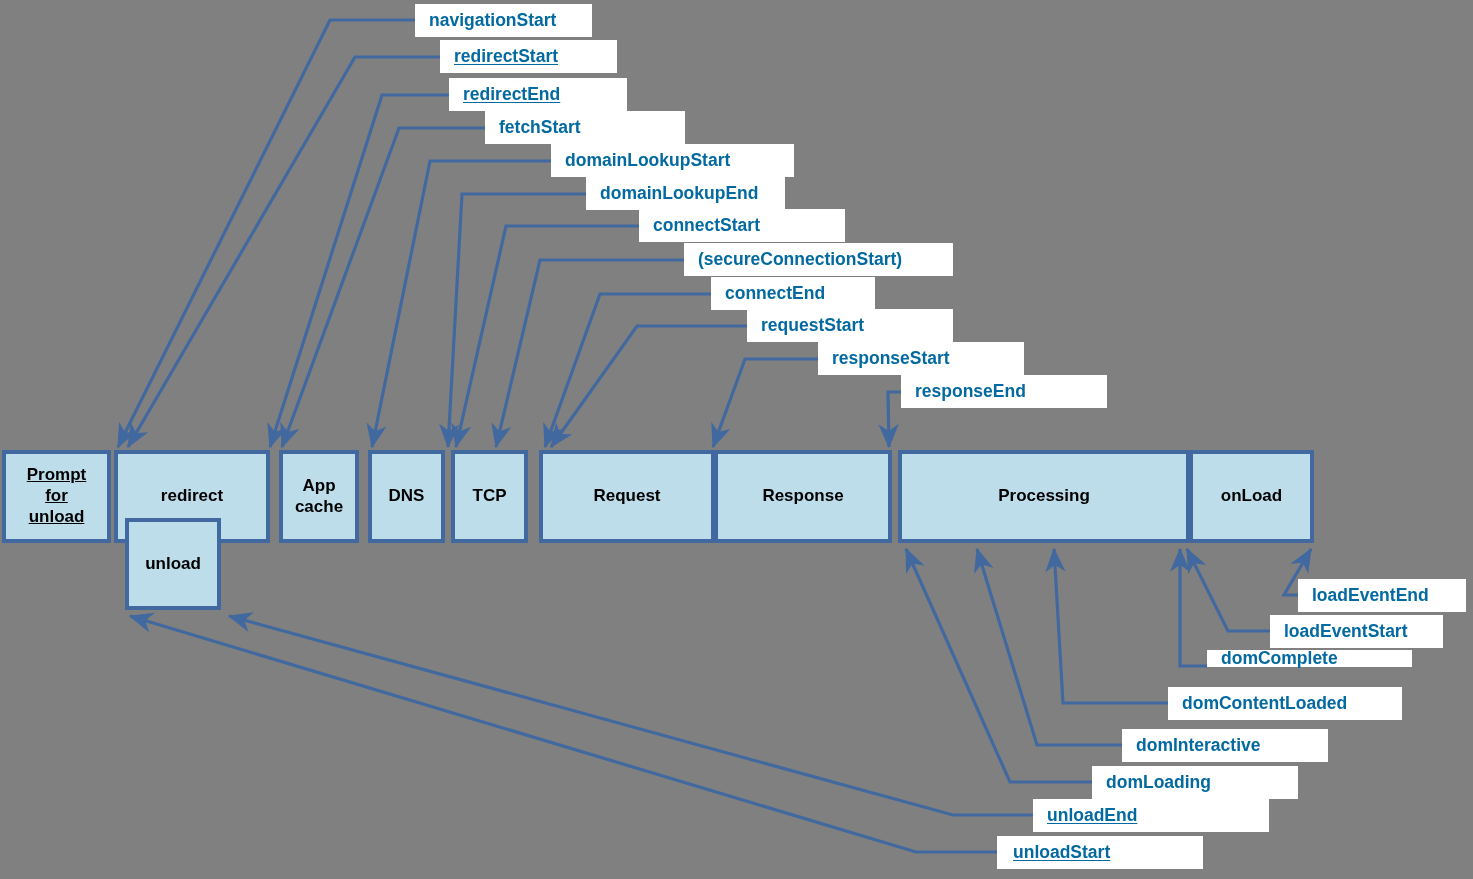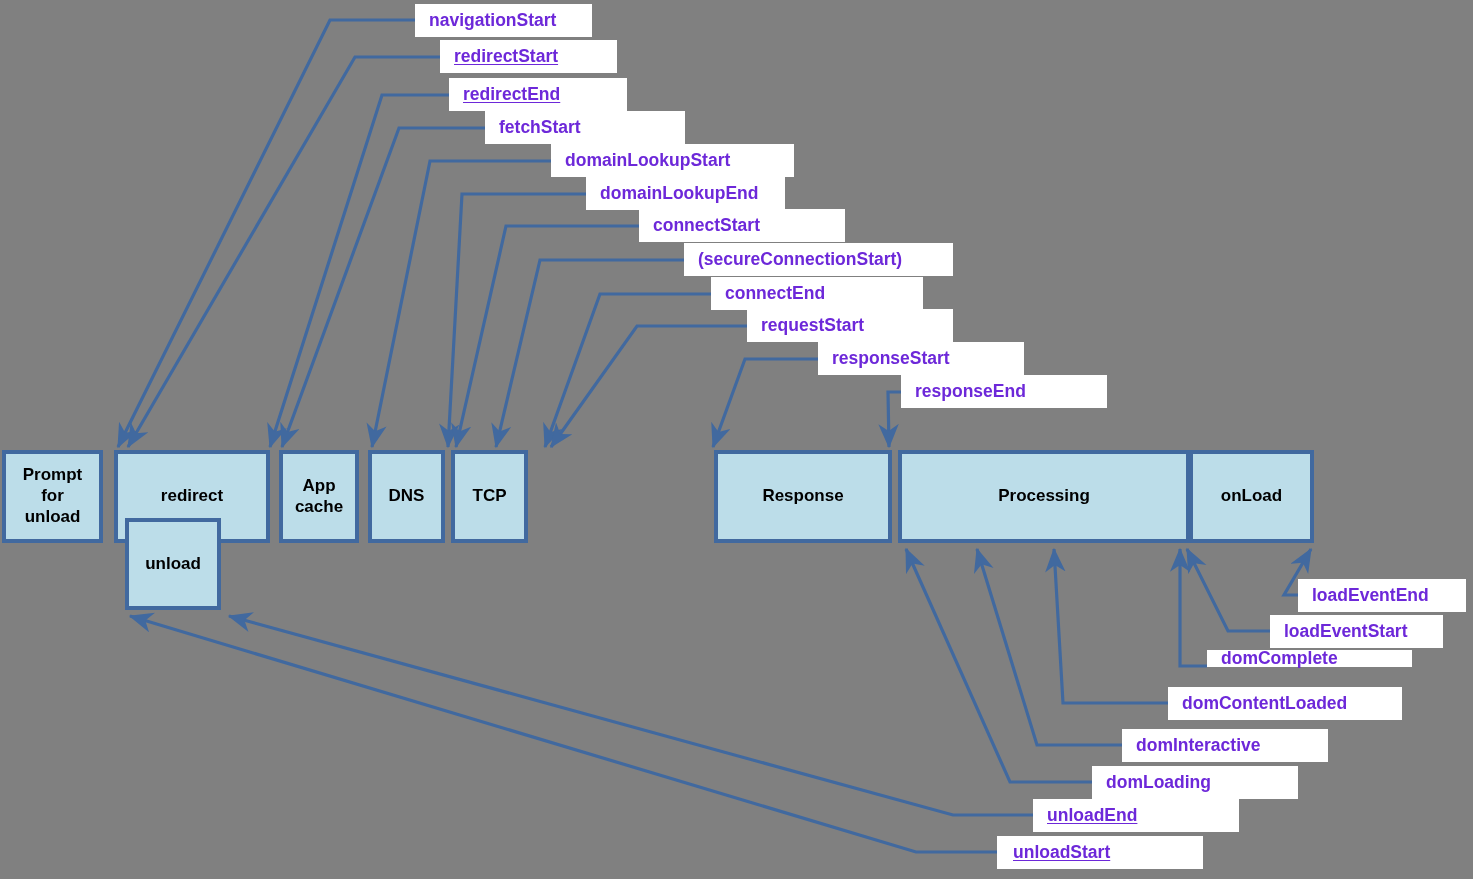--- a/index.html
+++ b/index.html
@@ -38,21 +38,21 @@
     line-height:1.22;
     z-index:3;
   }
   .phase-label{ pointer-events:none; }
   #phase-unload{ z-index:4; }
   
   .evt{
     position:absolute;
     box-sizing:border-box;
     background:#ffffff;
-    color:#6d28d9;
+    color:#0369a1;
     font-weight:bold;
     font-size:17.5px;
     display:flex;
     align-items:center;
     padding-left:14px;
     z-index:5;
     white-space:nowrap;
   }
   .evt .txt{ pointer-events:none; }
   .evt.u .txt{ text-decoration:underline; text-underline-offset:2px; }
@@ -87,37 +87,40 @@
       <path d="M1270,631 L1228,631 L1187,549"></path>
       <path d="M1207,666 L1180,666 L1180,549"></path>
       <path d="M1168,703 L1063,703 L1054,549"></path>
       <path d="M1122,745 L1037,745 L977,549"></path>
       <path d="M1092,782 L1010,782 L906,549"></path>
       <path d="M1033,815 L953,815 L229,616"></path>
       <path d="M997,852 L916,852 L130,616"></path>
     </g>
   </svg>
 
-  <div class="phase" id="phase-prompt-for-unload" style="left: 2px; top: 450px; width: 101px; height: 93px;">
+  <div class="phase" id="phase-prompt-for-unload" style="left: 2px; top: 450px; width: 109px; height: 93px; text-decoration: underline;">
     <span class="phase-label">Prompt<br>for<br>unload</span>
   </div>
   <div class="phase" id="phase-redirect" style="left: 114px; top: 450px; width: 156px; height: 93px;">
     <span class="phase-label">redirect</span>
   </div>
   <div class="phase" id="phase-unload" style="left: 125px; top: 518px; width: 96px; height: 92px;">
     <span class="phase-label">unload</span>
   </div>
   <div class="phase" id="phase-app-cache" style="left: 279px; top: 450px; width: 80px; height: 93px;">
     <span class="phase-label">App<br>cache</span>
   </div>
   <div class="phase" id="phase-dns" style="left: 368px; top: 450px; width: 77px; height: 93px;">
     <span class="phase-label">DNS</span>
   </div>
   <div class="phase" id="phase-tcp" style="left: 451px; top: 450px; width: 77px; height: 93px;">
     <span class="phase-label">TCP</span>
+  </div>
+  <div class="phase" id="phase-request" style="left: 539px; top: 450px; width: 176px; height: 93px;">
+    <span class="phase-label">Request</span>
   </div>
   <div class="phase" id="phase-response" style="left: 714px; top: 450px; width: 178px; height: 93px;">
     <span class="phase-label">Response</span>
   </div>
   <div class="phase" id="phase-processing" style="left: 898px; top: 450px; width: 292px; height: 93px;">
     <span class="phase-label">Processing</span>
   </div>
   <div class="phase" id="phase-onload" style="left: 1189px; top: 450px; width: 125px; height: 93px;">
     <span class="phase-label">onLoad</span>
   </div>
@@ -140,21 +143,21 @@
       </div>
       <div class="evt" style="left: 586px; top: 177px; width: 199px; height: 33px;">
         <span class="txt">domainLookupEnd</span>
       </div>
       <div class="evt" style="left: 639px; top: 209px; width: 206px; height: 33px;">
         <span class="txt">connectStart</span>
       </div>
       <div class="evt" style="left: 684px; top: 243px; width: 269px; height: 33px;">
         <span class="txt">(secureConnectionStart)</span>
       </div>
-      <div class="evt" style="left: 711px; top: 277px; width: 212px; height: 33px;">
+      <div class="evt" style="left: 711px; top: 277px; width: 164px; height: 33px;">
         <span class="txt">connectEnd</span>
       </div>
       <div class="evt" style="left: 747px; top: 309px; width: 206px; height: 33px;">
         <span class="txt">requestStart</span>
       </div>
       <div class="evt" style="left: 818px; top: 342px; width: 206px; height: 33px;">
         <span class="txt">responseStart</span>
       </div>
       <div class="evt" style="left: 901px; top: 375px; width: 206px; height: 33px;">
         <span class="txt">responseEnd</span>
@@ -170,21 +173,21 @@
       </div>
       <div class="evt" style="left: 1168px; top: 687px; width: 234px; height: 33px;">
         <span class="txt">domContentLoaded</span>
       </div>
       <div class="evt" style="left: 1122px; top: 729px; width: 206px; height: 33px;">
         <span class="txt">domInteractive</span>
       </div>
       <div class="evt" style="left: 1092px; top: 766px; width: 206px; height: 33px;">
         <span class="txt">domLoading</span>
       </div>
-      <div class="evt u" style="left: 1033px; top: 799px; width: 206px; height: 33px;">
+      <div class="evt u" style="left: 1033px; top: 799px; width: 236px; height: 33px;">
         <span class="txt">unloadEnd</span>
       </div>
       <div class="evt u" style="left: 997px; top: 836px; width: 206px; height: 33px; padding-left: 16px;">
         <span class="txt">unloadStart</span>
       </div>
     </div>
 
 </div>
 
 </body></html>

